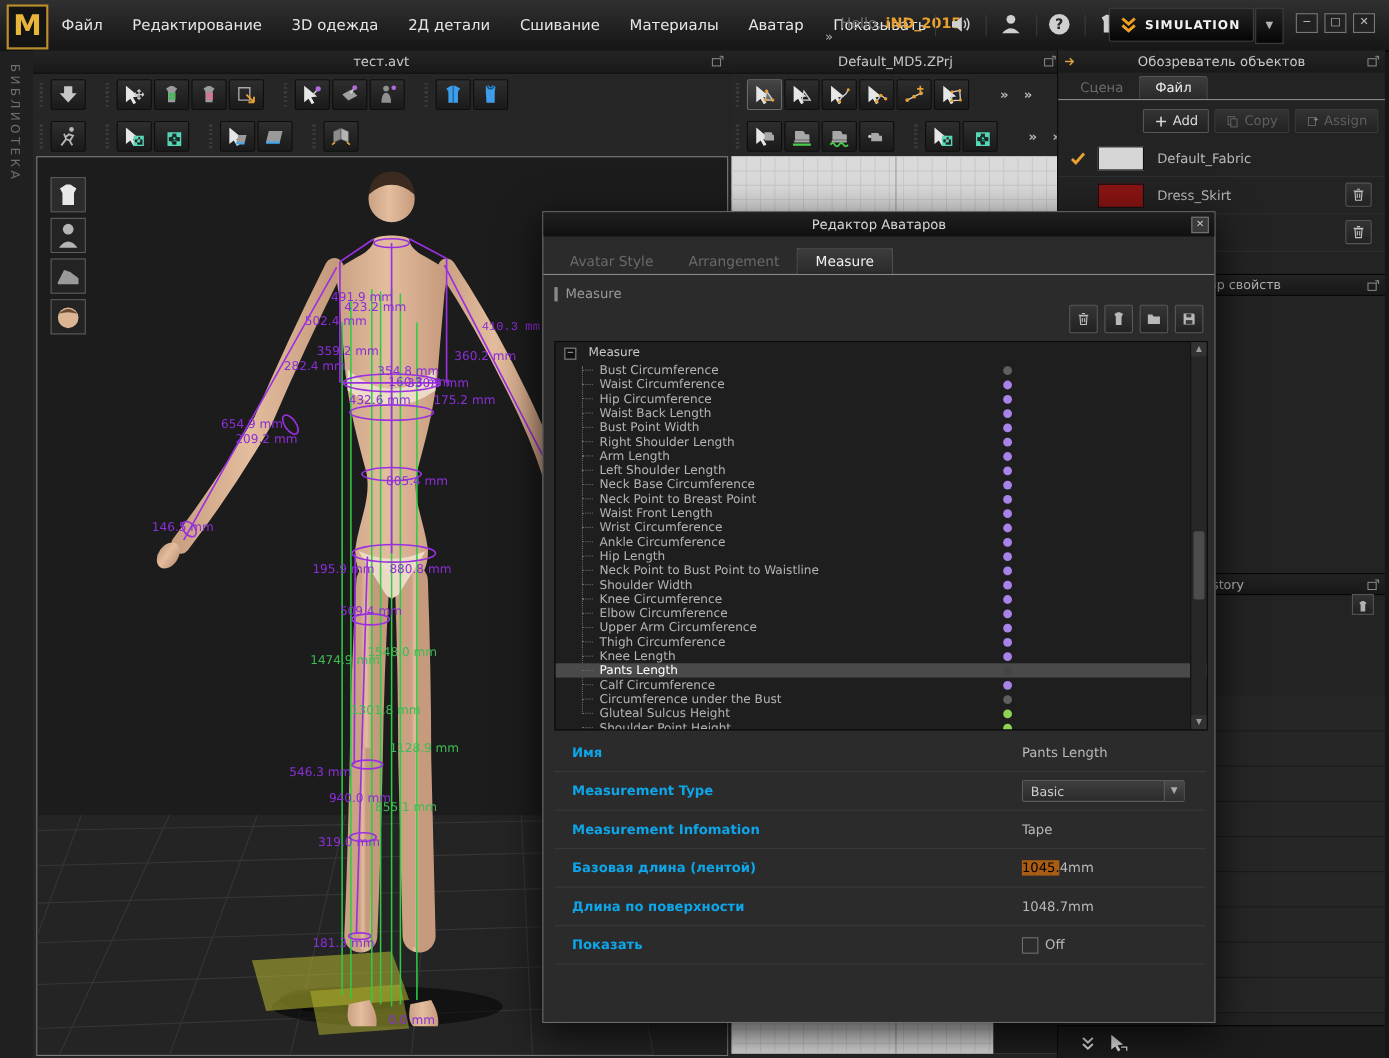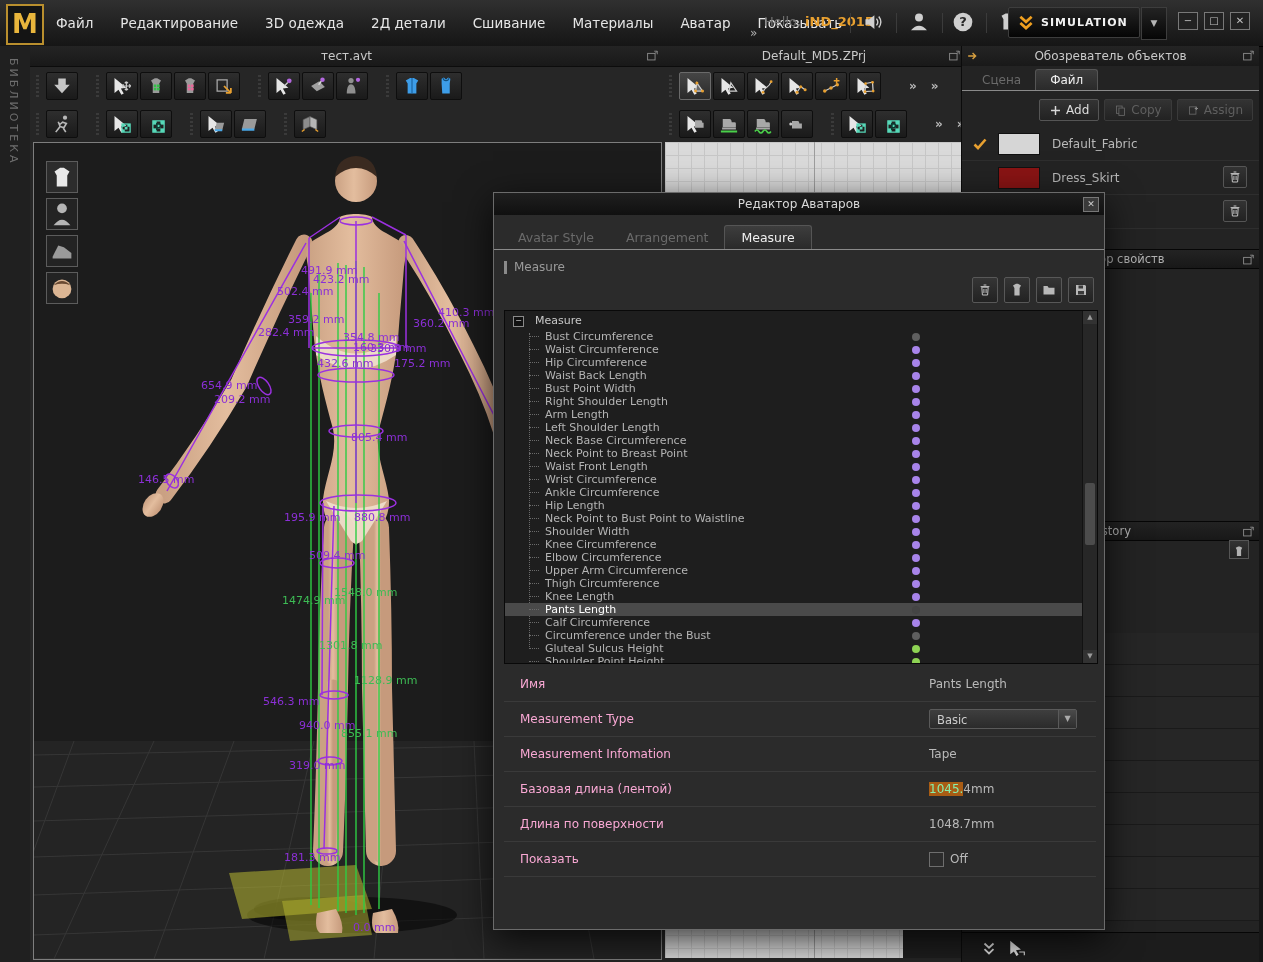--- a/index.html
+++ b/index.html
@@ -81,23 +81,23 @@
   .texp{position:absolute;left:8px;top:5px;width:9px;height:9px;border:1px solid #8a8a8a;background:#111;color:#ccc;font-size:8px;line-height:8px;text-align:center;}
   .trow{position:relative;height:13px;font-size:11px;color:#b4b4b4;line-height:13px;padding-left:40px;white-space:nowrap;}
   .trow:before{content:"";position:absolute;left:24px;top:6px;width:10px;border-top:1px dotted #6a6a6a;}
   .trow.sel{background:#4a4a4a;color:#ffffff;}
   .tdot{position:absolute;left:407px;top:3px;width:8px;height:8px;border-radius:50%;}
   #treesb{position:absolute;right:0;top:0;bottom:0;width:14px;background:#272727;border-left:1px solid #121212;}
   #treesb .ar{position:absolute;left:0;width:14px;height:13px;color:#9a9a9a;font-size:7px;text-align:center;line-height:13px;background:#323232;}
   #treesb .thumbv{position:absolute;left:2px;width:10px;top:172px;height:62px;background:#4c4c4c;border-radius:2px;}
   #fields{position:absolute;left:10px;top:474px;width:592px;}
   .frow{height:34px;display:flex;align-items:center;border-bottom:1px solid #3a3a3a;position:relative;}
-  .flabel{font-size:12px;color:#f9a8d4;margin-left:16px;}
+  .flabel{font-size:12px;color:#0ea5e9;margin-left:16px;font-weight:bold;}
   .fval{position:absolute;left:425px;font-size:12px;color:#b9b9b9;}
-  .selhl{background:#a85c14;color:#86efac;}
+  .selhl{background:#a85c14;color:#000000;}
   .dd{position:absolute;left:425px;width:148px;height:20px;background:linear-gradient(#3e3e3e,#2b2b2b);border:1px solid #5a5a5a;border-radius:2px;font-size:11.5px;color:#ccc;line-height:20px;padding-left:7px;box-sizing:border-box;}
   .ddarrow{position:absolute;right:0;top:0;width:17px;height:18px;border-left:1px solid #5a5a5a;background:linear-gradient(#4a4a4a,#2e2e2e);color:#aaa;font-size:8px;text-align:center;line-height:18px;}
   .cbx{position:absolute;left:425px;width:13px;height:13px;background:#2c2c2c;border:1px solid #6e6e6e;}
   .cbl{position:absolute;left:446px;font-size:12px;color:#b9b9b9;}
 </style>
 </head>
 <body>
 
 <div id="app">
 
@@ -321,21 +321,21 @@
           <path d="M275,95 L275,205 M372,92 L372,205 M278,205 L366,205 M322,78 L322,360"></path>
           <path d="M272,100 L133,348 M370,98 L464,280"></path>
           <path d="M300,363 L290,706 M289,360 L288,552"></path>
           <path d="M275,95 L306,74 M372,92 L338,74"></path>
         </g>
       </svg>
       <div id="labels-layer">
           <span class="mlabel p" style="left: 267px; top: 121px;">491.9 mm</span>
           <span class="mlabel p" style="left: 279px; top: 130px;">423.2 mm</span>
           <span class="mlabel p" style="left: 243px; top: 142px;">502.4 mm</span>
-          <span class="mlabel p" style="left: 404px; top: 163px;">410.3 mm</span>
+          <span class="mlabel p" style="left: 404px; top: 149px; font-family: Liberation Mono, monospace;">410.3 mm</span>
           <span class="mlabel p" style="left: 254px; top: 170px;">359.2 mm</span>
           <span class="mlabel p" style="left: 379px; top: 174px;">360.2 mm</span>
           <span class="mlabel p" style="left: 224px; top: 183px;">282.4 mm</span>
           <span class="mlabel p" style="left: 309px; top: 188px;">354.8 mm</span>
           <span class="mlabel p" style="left: 319px; top: 198px;">160.3 mm</span>
           <span class="mlabel p" style="left: 336px; top: 199px;">330.9 mm</span>
           <span class="mlabel p" style="left: 283px; top: 214px;">432.6 mm</span>
           <span class="mlabel p" style="left: 360px; top: 214px;">175.2 mm</span>
           <span class="mlabel p" style="left: 167px; top: 236px;">654.9 mm</span>
           <span class="mlabel p" style="left: 180px; top: 250px;">209.2 mm</span>

